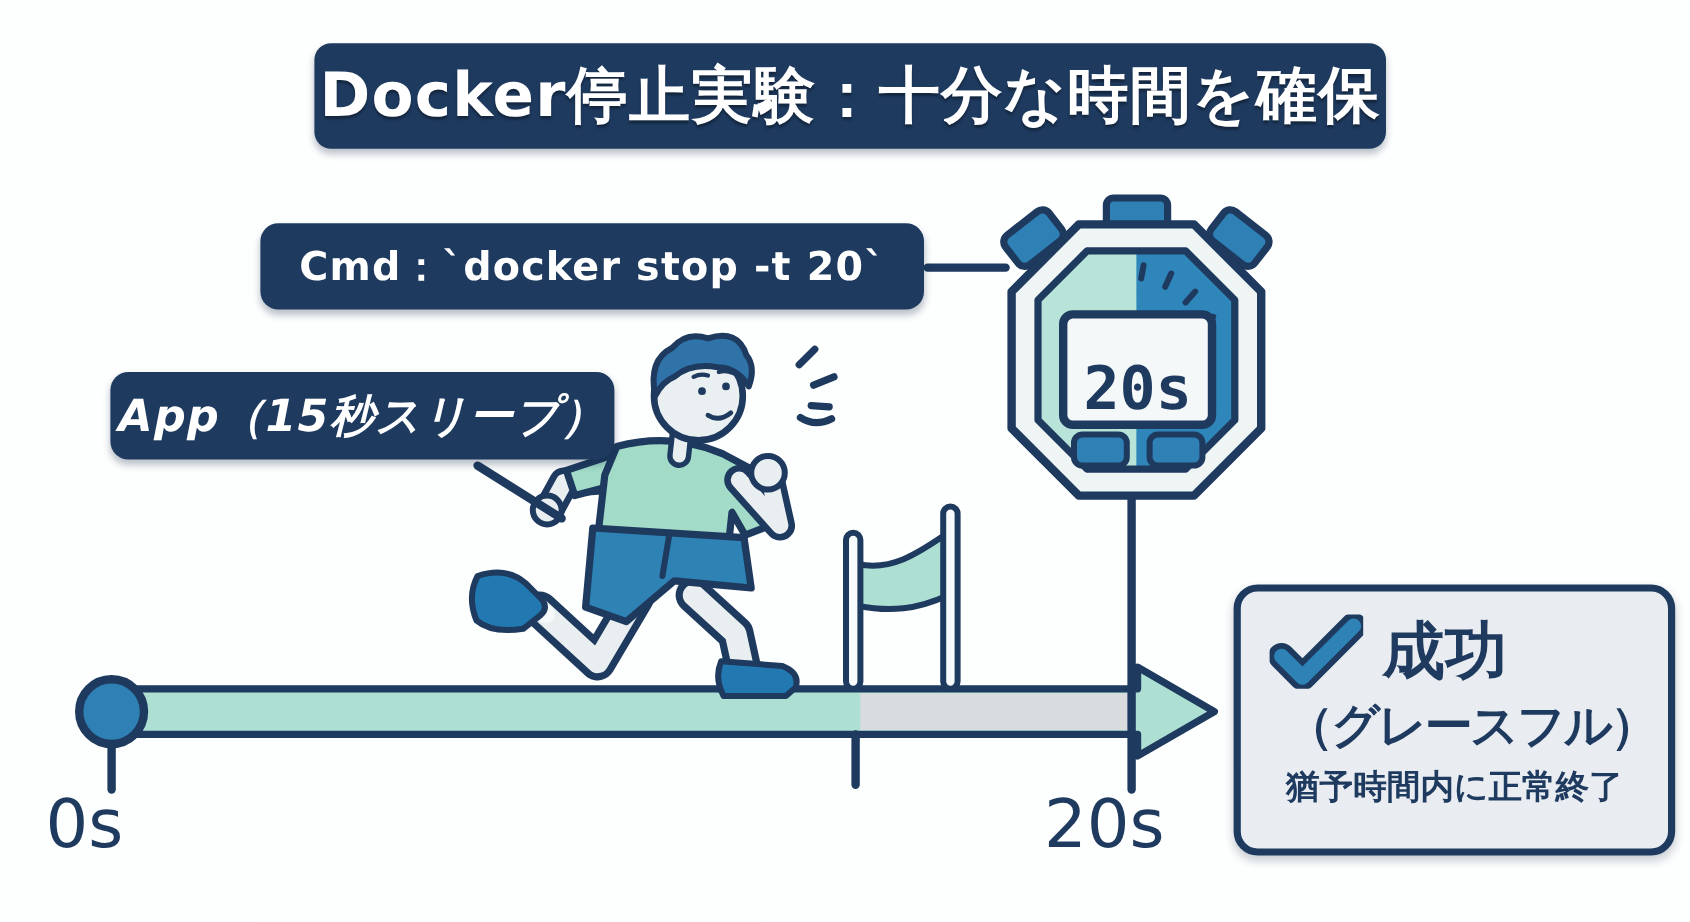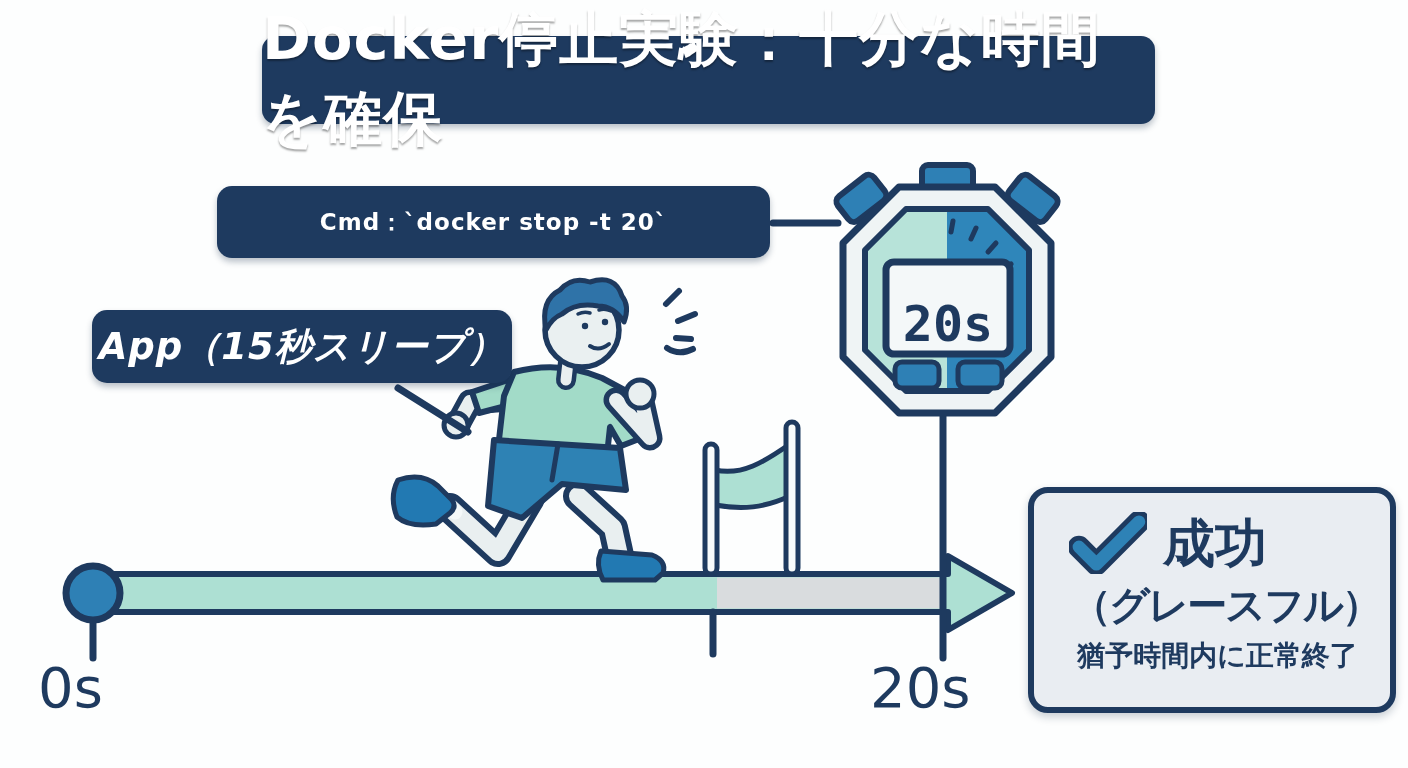--- a/index.html
+++ b/index.html
@@ -9,44 +9,44 @@
     font-family:"DejaVu Sans","Liberation Sans",sans-serif;
   }
   .abs{position:absolute;}
   .navy-box{
     background:#1e3a5f;color:#ffffff;font-weight:bold;
     display:flex;align-items:center;justify-content:center;
     box-shadow:0 4px 6px rgba(15,35,65,.28);
   }
   .title-banner{
     left:262px;top:36px;width:893px;height:88px;border-radius:14px;
-    font-size:59px;letter-spacing:1px;
+    font-size:51px;letter-spacing:1px;
     text-shadow:0 2px 2px rgba(0,0,0,.35);
   }
   .cmd-callout{
     left:217px;top:186px;width:553px;height:72px;border-radius:15px;
-    font-size:23px;letter-spacing:1px;
+    font-size:33px;letter-spacing:1px;
   }
   .app-callout{
     left:92px;top:310px;width:420px;height:73px;border-radius:15px;
     font-size:37px;letter-spacing:1px;font-style:italic;
   }
   .tick-label{
     color:#1e3a5f;font-weight:normal;font-size:56px;line-height:60px;
     text-align:left;height:60px;top:658px;
   }
   .tick-0{left:38px;width:116px;}
   .tick-15{left:648px;width:140px;}
   .tick-20{left:870px;width:140px;}
   .result-box{
     left:1028px;top:487px;width:368px;height:226px;
     background:#e9edf2;border:6px solid #1e3a5f;border-radius:20px;
     box-sizing:border-box;color:#1e3a5f;
     box-shadow:0 4px 8px rgba(15,35,65,.22);
-    display:flex;flex-direction:column;padding:14px 10px 10px 21px;
+    display:flex;flex-direction:column;padding:14px 10px 10px 10px;
   }
   .result-row1{display:flex;align-items:center;gap:16px;margin-left:14px;height:72px;}
   .result-heading{font-size:52px;font-weight:bold;line-height:1;}
   .result-subheading{font-size:40px;font-weight:bold;text-align:right;line-height:1.1;margin-top:4px;letter-spacing:-2px;white-space:nowrap;}
   .result-description{font-size:28px;font-weight:bold;text-align:center;margin-top:10px;letter-spacing:0px;white-space:nowrap;}
   svg{display:block;}
 </style>
 </head>
 <body>
 

